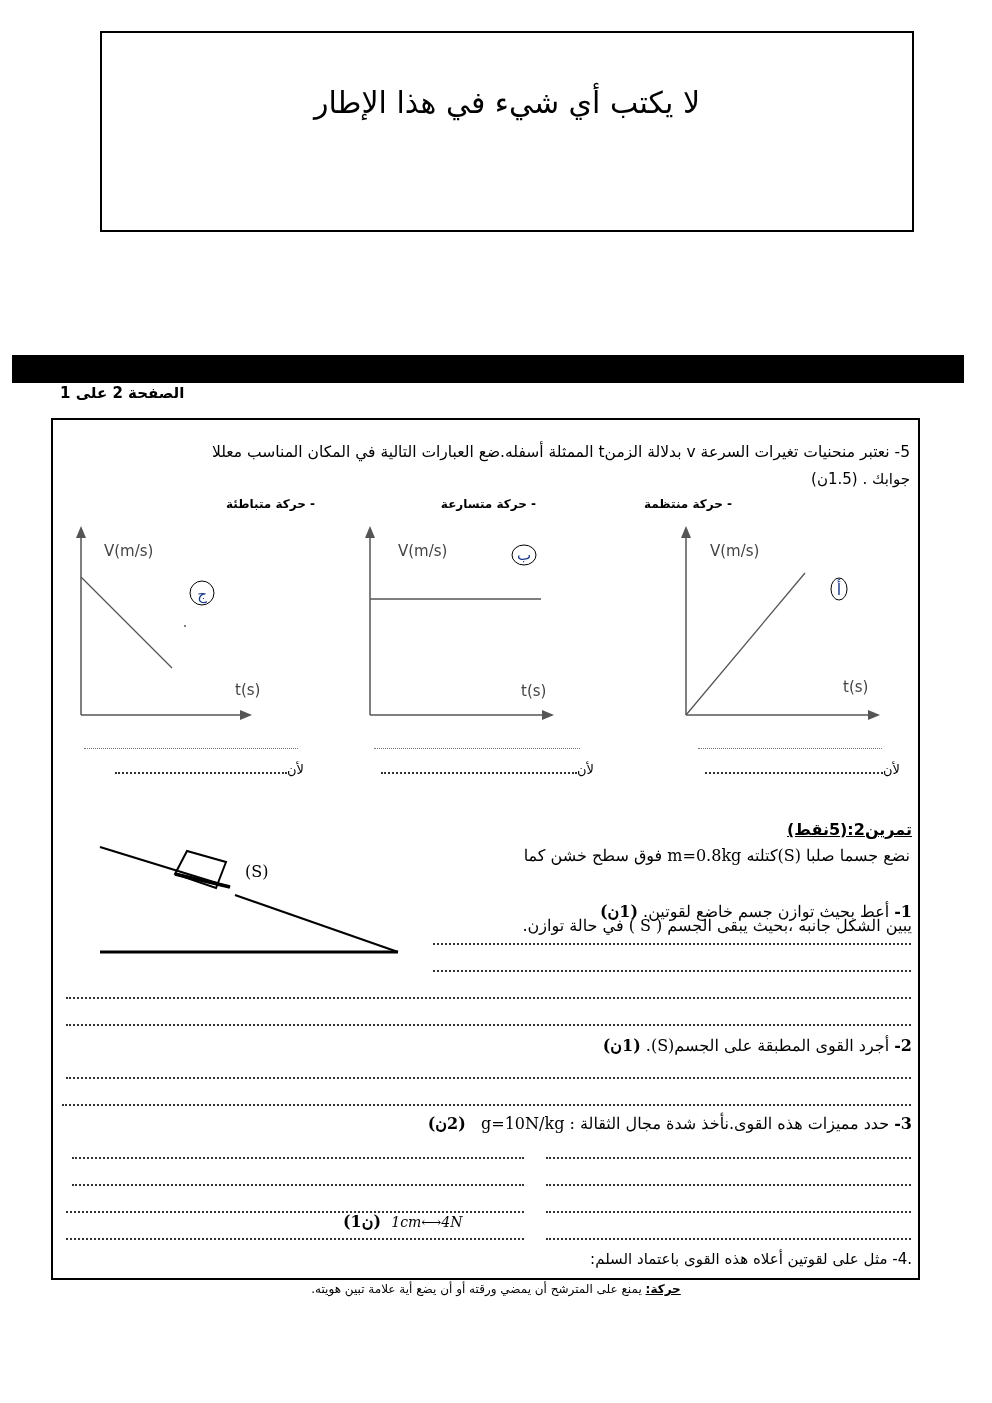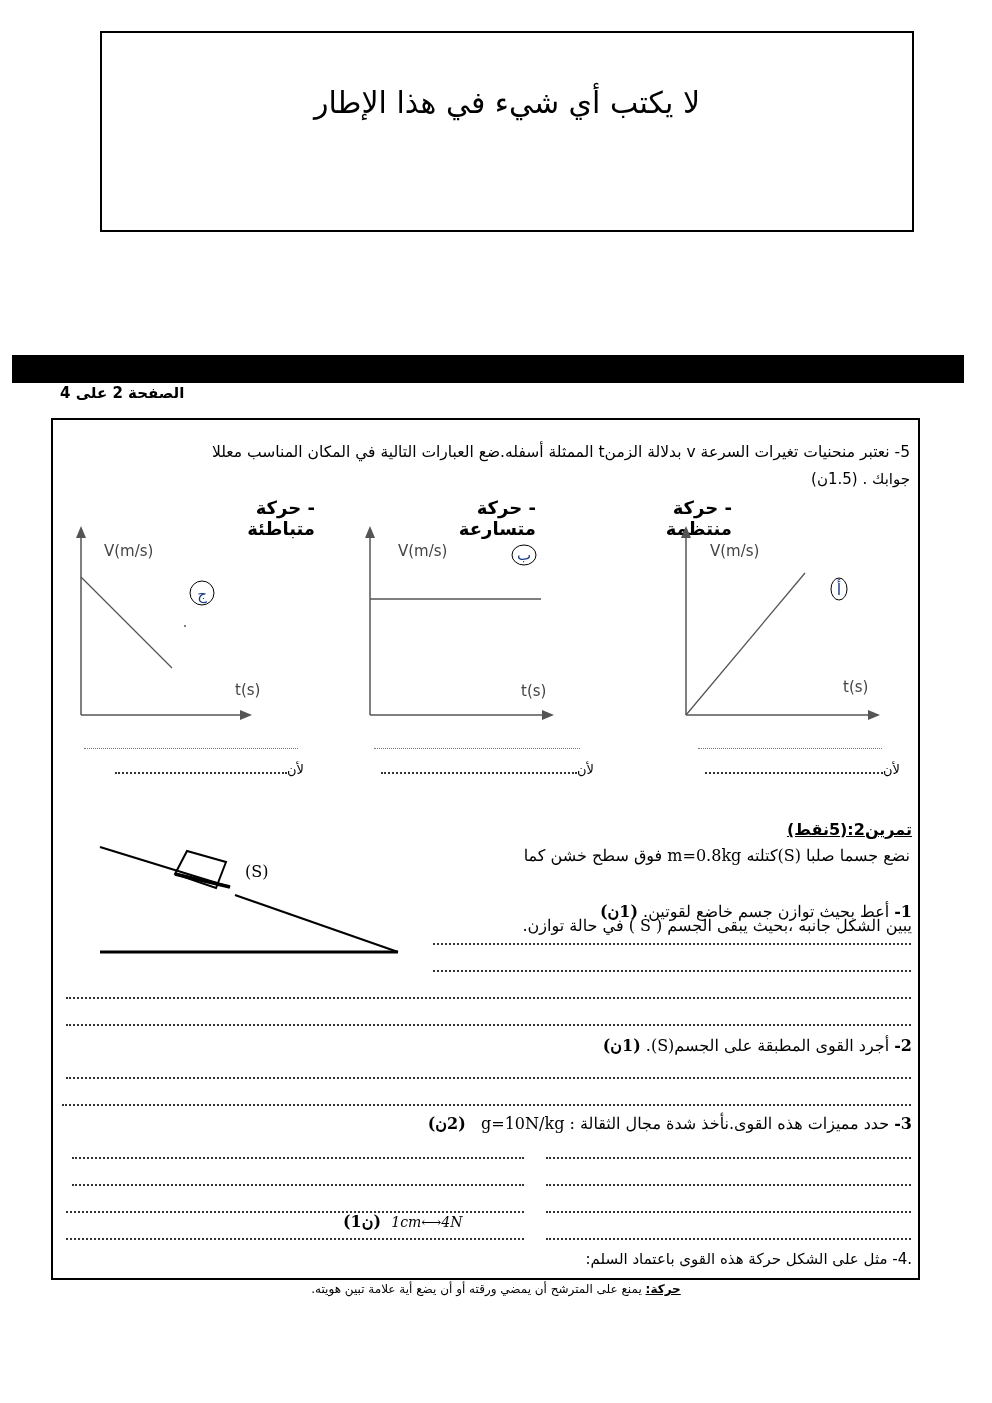--- a/index.html
+++ b/index.html
@@ -9,36 +9,36 @@
   .top-box-text { position:absolute; left:0; right:0; top:52px; text-align:center; font-size:30px; direction:rtl; font-family:"DejaVu Sans", sans-serif; }
   .black-bar { left:12px; top:355px; width:952px; height:28px; background:#000; }
   .page-num { left:60px; top:384px; font-size:15px; font-weight:bold; direction:rtl; }
   .main-frame { left:51px; top:418px; width:869px; height:862px; border:2px solid #000; box-sizing:border-box; }
   .rtl { direction:rtl; }
   .t15 { font-size:16px; font-family:"DejaVu Serif", serif; }
   .sans15 { font-size:15px; font-family:"DejaVu Sans", sans-serif; }
   .bold { font-weight:bold; }
   .dots { border-bottom:2px dotted #333; height:0; }
   .dots-light { border-bottom:1.5px dotted #777; height:0; }
-  .label-strong { font-weight:bold; font-size:18px; direction:rtl; }
+  .label-strong { font-weight:bold; font-size:12px; direction:rtl; }
   .lian { font-size:13px; direction:rtl; white-space:nowrap; }
   .underline { text-decoration:underline; }
   svg text { font-family:"DejaVu Sans", sans-serif; }
   .footer { left:0; right:0; top:1282px; text-align:center; font-size:12px; direction:rtl; }
 </style>
 </head>
 <body>
 
 <div class="abs top-box">
   <div class="top-box-text">لا يكتب أي شيء في هذا الإطار</div>
 </div>
 
 <div class="abs black-bar"></div>
 
-<div class="abs page-num">الصفحة 2 على 4</div>
+<div class="abs page-num">الصفحة 2 على 1</div>
 
 <div class="abs main-frame"></div>
 
 <div class="abs rtl sans15" style="left:95px; top:443px; width:815px; font-size:15.5px; white-space:nowrap;">5- نعتبر منحنيات تغيرات السرعة v بدلالة الزمنt  الممثلة أسفله.ضع العبارات التالية في المكان المناسب معللا</div>
 <div class="abs rtl sans15" style="left:600px; top:470px; width:310px;">
   <span style="font-weight:normal;">جوابك . (1.5ن)</span>
 </div>
 
 <div class="abs label-strong" style="left:612px; top:497px; width:120px; text-align:right;">- حركة منتظمة</div>
 <div class="abs label-strong" style="left:400px; top:497px; width:136px; text-align:right;">- حركة متسارعة</div>
@@ -125,20 +125,20 @@
 </div>
 <div class="abs dots" style="left:546px; top:1157px; width:365px;"></div>
 <div class="abs dots" style="left:72px; top:1157px; width:452px;"></div>
 <div class="abs dots" style="left:546px; top:1184px; width:365px;"></div>
 <div class="abs dots" style="left:72px; top:1184px; width:452px;"></div>
 <div class="abs dots" style="left:546px; top:1211px; width:365px;"></div>
 <div class="abs dots" style="left:66px; top:1211px; width:458px;"></div>
 <div class="abs dots" style="left:546px; top:1238px; width:365px;"></div>
 <div class="abs dots" style="left:66px; top:1238px; width:458px;"></div>
 
-<div class="abs rtl sans15" style="left:540px; top:1250px; width:372px; white-space:nowrap;">.4- مثل على الشكل حركة هذه القوى باعتماد السلم:</div>
+<div class="abs rtl sans15" style="left:540px; top:1250px; width:372px; white-space:nowrap;">.4- مثل على لقوتين أعلاه هذه القوى باعتماد السلم:</div>
 <div class="abs" style="left:343px; top:1212px; width:180px; white-space:nowrap; font-size:16px; font-family:'DejaVu Serif', serif;">
   <span class="bold">(1ن)</span>&nbsp;&nbsp;<span style="font-style:italic; font-size:14px;">1cm⟷4N</span>
 </div>
 
 <div class="abs footer">
   <span class="bold underline">حركة:</span><span> يمنع على المترشح أن يمضي ورقته أو أن يضع أية علامة تبين هويته.</span>
 </div>
 
 </body></html>

